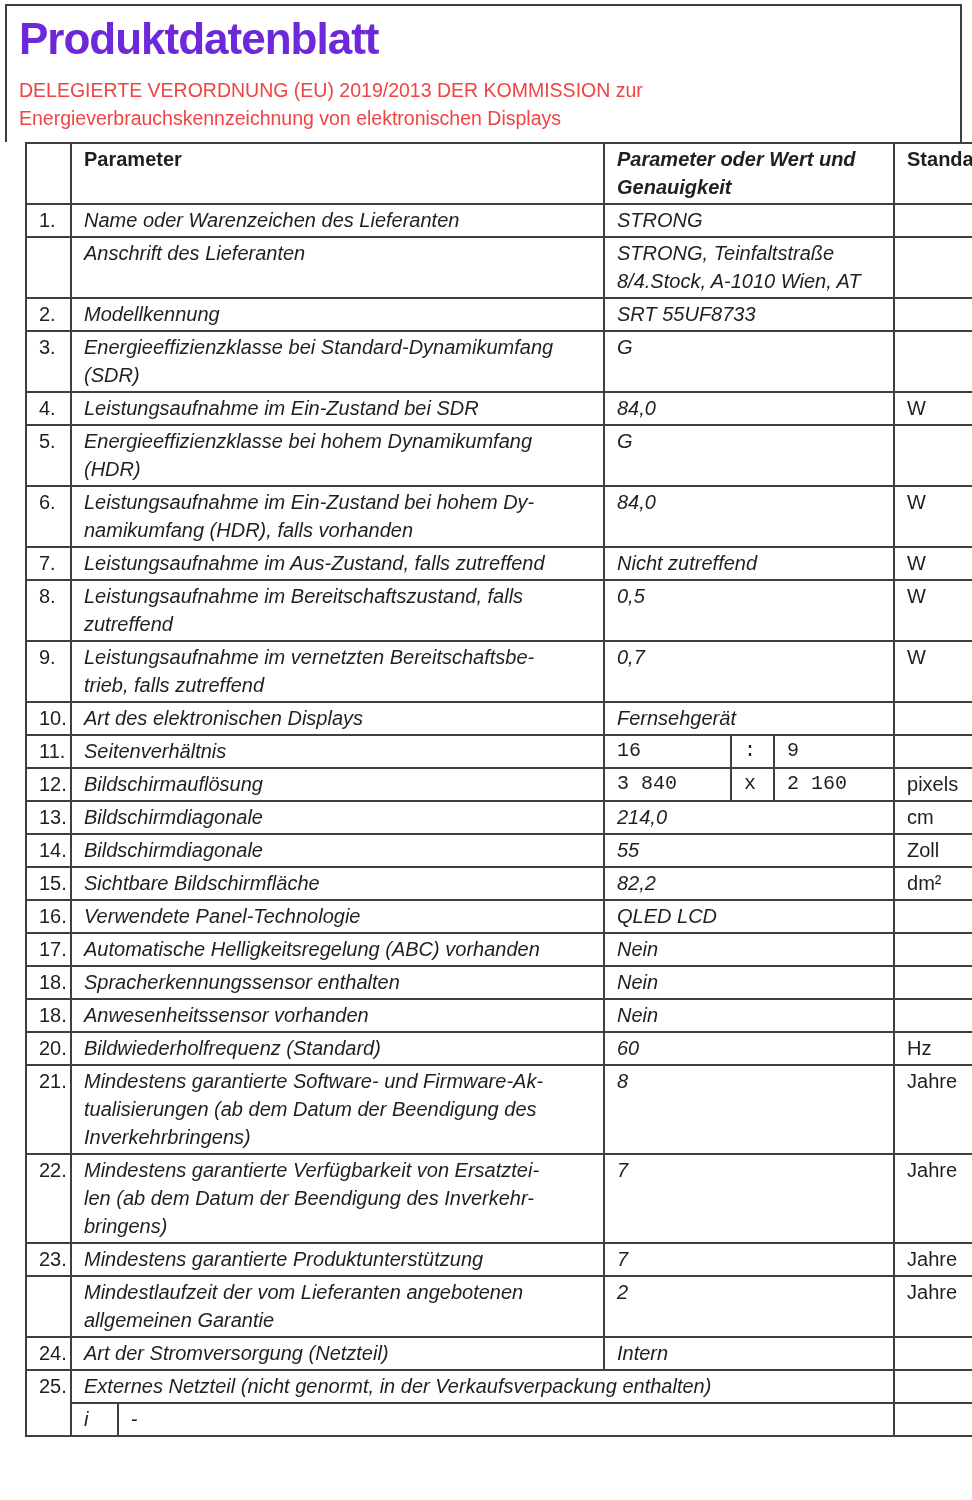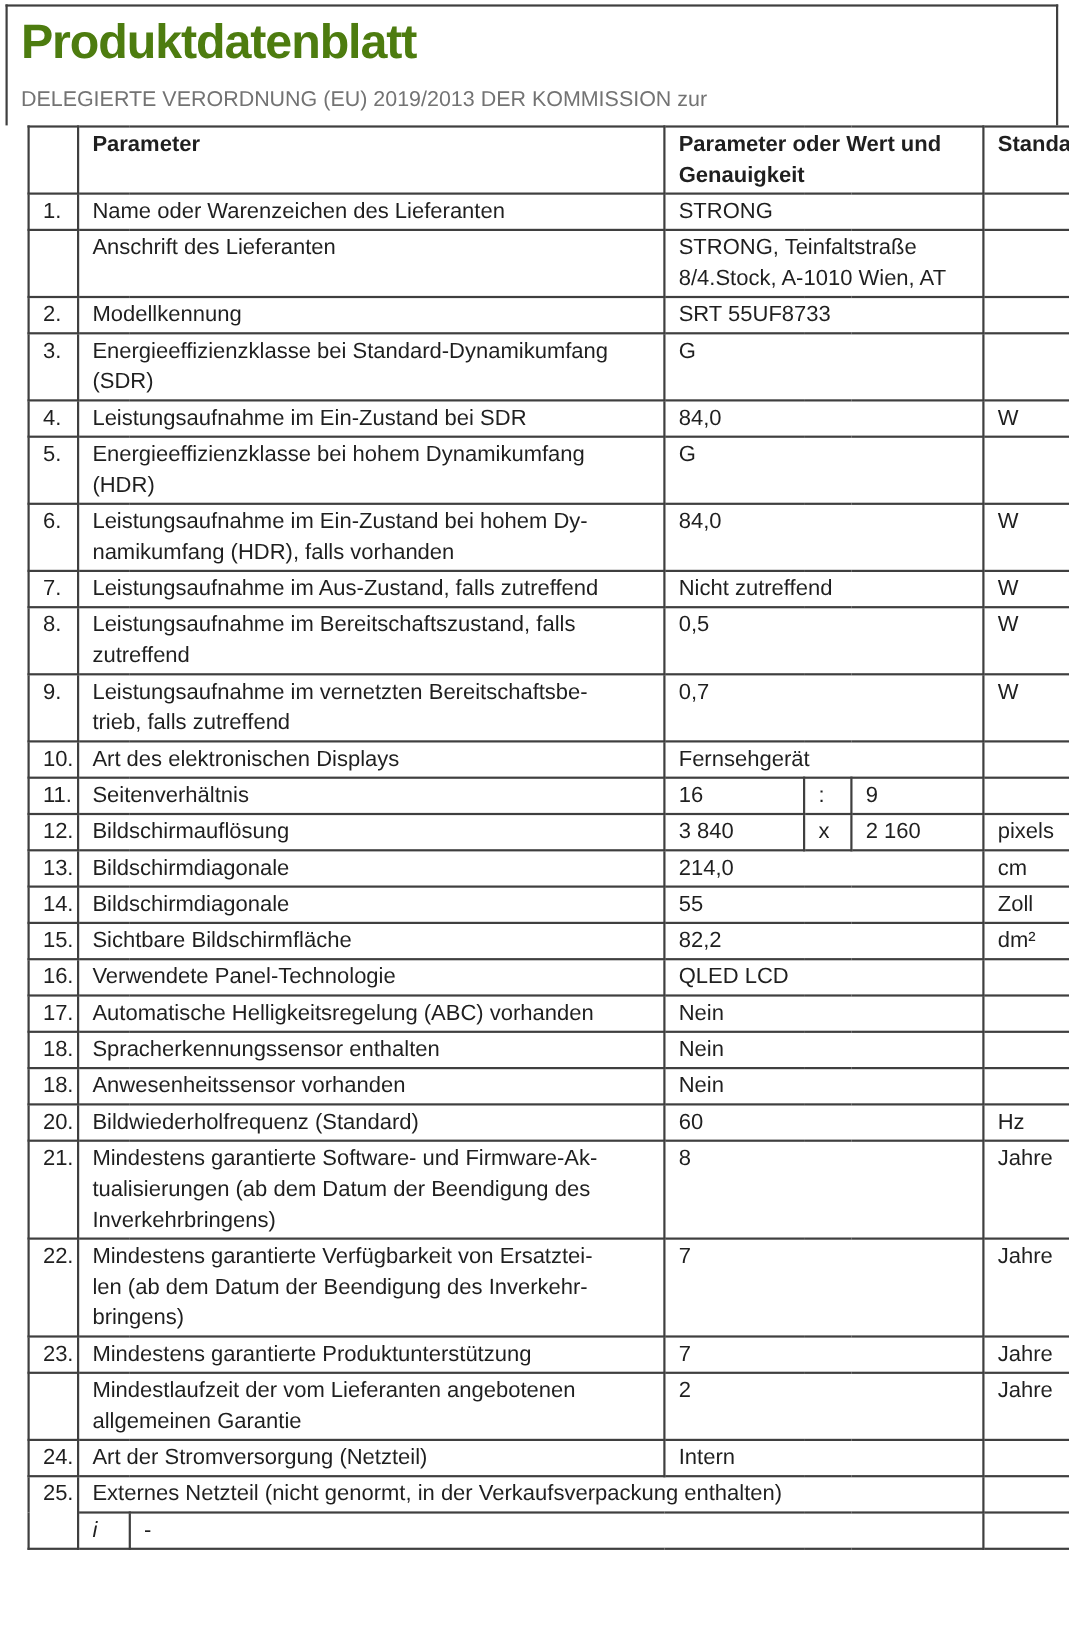--- a/index.html
+++ b/index.html
@@ -26,61 +26,62 @@
     border: 2px solid #3f3f3f;
     border-bottom: none;
     padding: 5px 12px 10px 12px;
   }
   .doc-title {
     margin: 0;
     font-size: 44px;
     line-height: 56px;
     font-weight: bold;
     letter-spacing: -1px;
-    color: #4d7c0f;
+    color: #6d28d9;
   }
   .sub {
     margin: 0;
     font-size: 19.5px;
     line-height: 28px;
-    color: #737373;
+    color: #ef4444;
   }
   .sub.first { margin-top: 9px; }
 
   table.spec {
     border-collapse: collapse;
     table-layout: fixed;
     width: 957px;
     margin-left: 20px;
   }
   .spec td, .spec th {
     border: 2px solid #3f3f3f;
     vertical-align: top;
     font-size: 20px;
     line-height: 28px;
     padding: 1px 8px 2px 12px;
     text-align: left;
     font-weight: normal;
     overflow: hidden;
   }
   .spec th { font-weight: bold; }
-  .pre { white-space: pre-line; }
+  .pre { white-space: pre-line; font-style: italic; }
   .num {
     text-align: right;
     padding-right: 14px;
     padding-left: 2px;
   }
   .val-right {
     text-align: right;
     padding-right: 9px;
   }
   .center {
     text-align: center;
     padding-left: 2px;
     padding-right: 2px;
+    font-family: Liberation Mono, monospace;
   }
   .unit { padding-left: 12px; }
   .info-i {
     font-style: italic;
     padding-left: 13px;
   }
   .footer {
     position: absolute;
     right: 9px;
     top: 1474px;
@@ -89,20 +90,21 @@
     margin-top: 41px;
   }
 </style>
 </head>
 <body>
 
 <div class="sheet">
   <div class="headbox">
     <h1 class="doc-title">Produktdatenblatt</h1>
     <p class="sub first">DELEGIERTE VERORDNUNG (EU) 2019/2013 DER KOMMISSION zur</p>
+    <p class="sub">Energieverbrauchskennzeichnung von elektronischen Displays</p>
   </div>
 
   <table class="spec">
     <colgroup>
       <col style="width:45px">
       <col style="width:47px">
       <col style="width:486px">
       <col style="width:127px">
       <col style="width:43px">
       <col style="width:120px">

